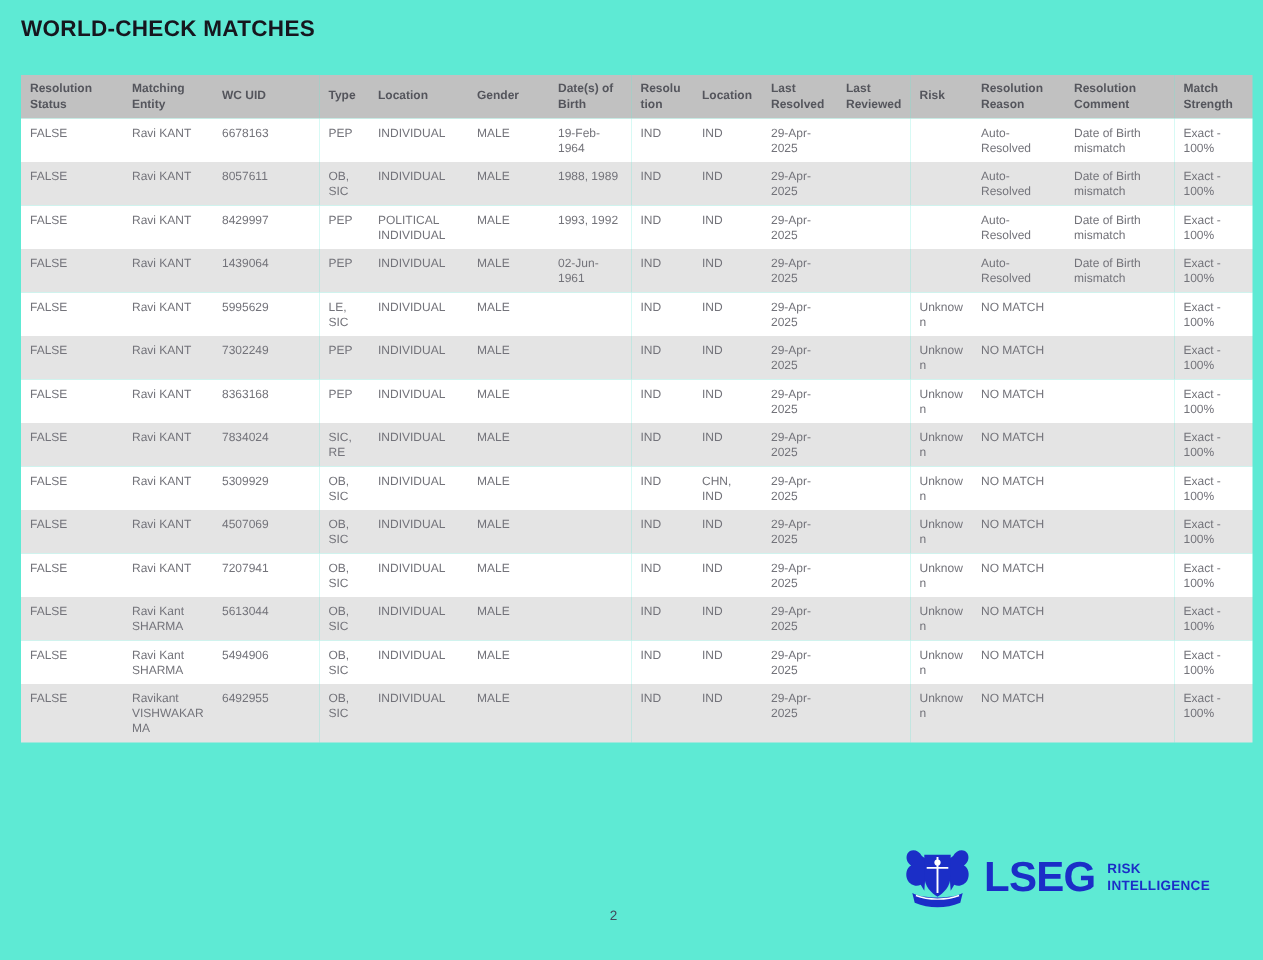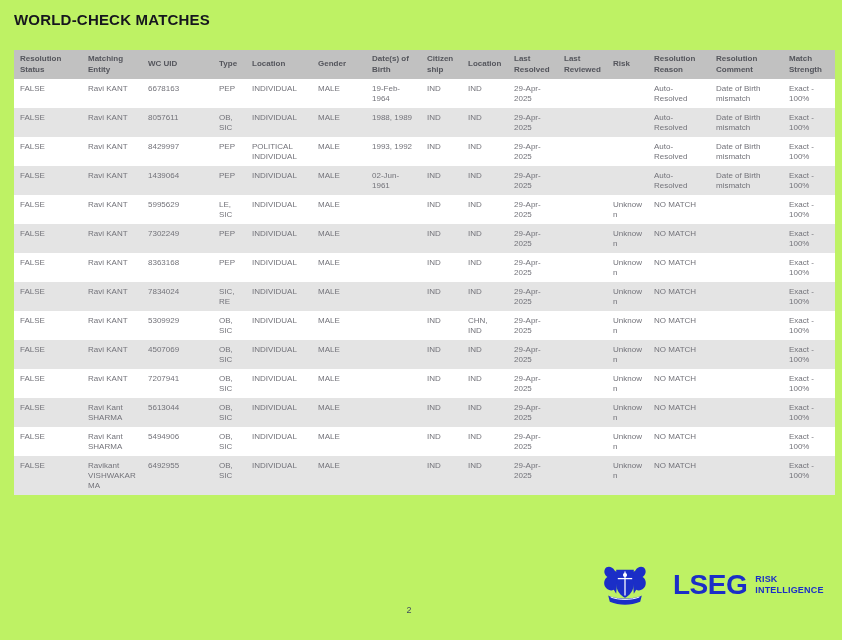--- a/index.html
+++ b/index.html
@@ -2,21 +2,21 @@
 <html><head>
 <meta charset="utf-8">
 <style>
   * { margin:0; padding:0; box-sizing:border-box; }
   html,body { background:#ffffff; }
   body {
     width:842px; height:640px;
     font-family:"Liberation Sans", sans-serif;
     position:relative; overflow:hidden;
   }
-  .page { position:relative; width:842px; height:640px; background:#bef264; }
+  .page { position:relative; width:842px; height:640px; background:#5eead4; }
 
   .title {
     position:absolute; left:14px; top:11px;
     font-size:15px; font-weight:bold; color:#16161e; letter-spacing:.2px;
   }
 
   table.matches {
     position:absolute; left:14px; top:50px; width:821px;
     border-collapse:collapse; table-layout:fixed;
     font-size:8px; line-height:1.28;
@@ -49,21 +49,21 @@
   .footer-label { width:110px; font-weight:bold; }
   .footer-value { }
 
   .logo {
     position:absolute; left:601px; top:562px;
     display:flex; align-items:center; color:#1b2ec7;
   }
   .logo-crest { width:48px; height:46px; flex:0 0 auto; }
   .logo-brand {
     font-size:28px; font-weight:bold; letter-spacing:-.5px;
-    margin-left:24px; line-height:1;
+    margin-left:7px; line-height:1;
   }
   .logo-sub {
     margin-left:8px; font-size:9px; font-weight:bold;
     line-height:11px; letter-spacing:.2px; text-transform:uppercase;
   }
   .page-number {
     position:absolute; left:14px; top:605px; width:790px;
     text-align:center; font-size:9px; color:#414d5e;
   }
 </style>
@@ -77,21 +77,21 @@
   <table class="matches">
     <thead>
       <tr>
           <th class="col-resolution_status">Resolution Status</th>
           <th class="col-matching_entity">Matching Entity</th>
           <th class="col-wc_uid">WC UID</th>
           <th class="col-type">Type</th>
           <th class="col-category">Location</th>
           <th class="col-gender">Gender</th>
           <th class="col-dates_of_birth">Date(s) of Birth</th>
-          <th class="col-citizenship">Citizenship</th>
+          <th class="col-citizenship">Resolution</th>
           <th class="col-location">Location</th>
           <th class="col-last_resolved">Last Resolved</th>
           <th class="col-last_reviewed">Last Reviewed</th>
           <th class="col-risk">Risk</th>
           <th class="col-resolution_reason">Resolution Reason</th>
           <th class="col-resolution_comment">Resolution Comment</th>
           <th class="col-match_strength">Match Strength</th>
         </tr>
     </thead>
     <tbody>

